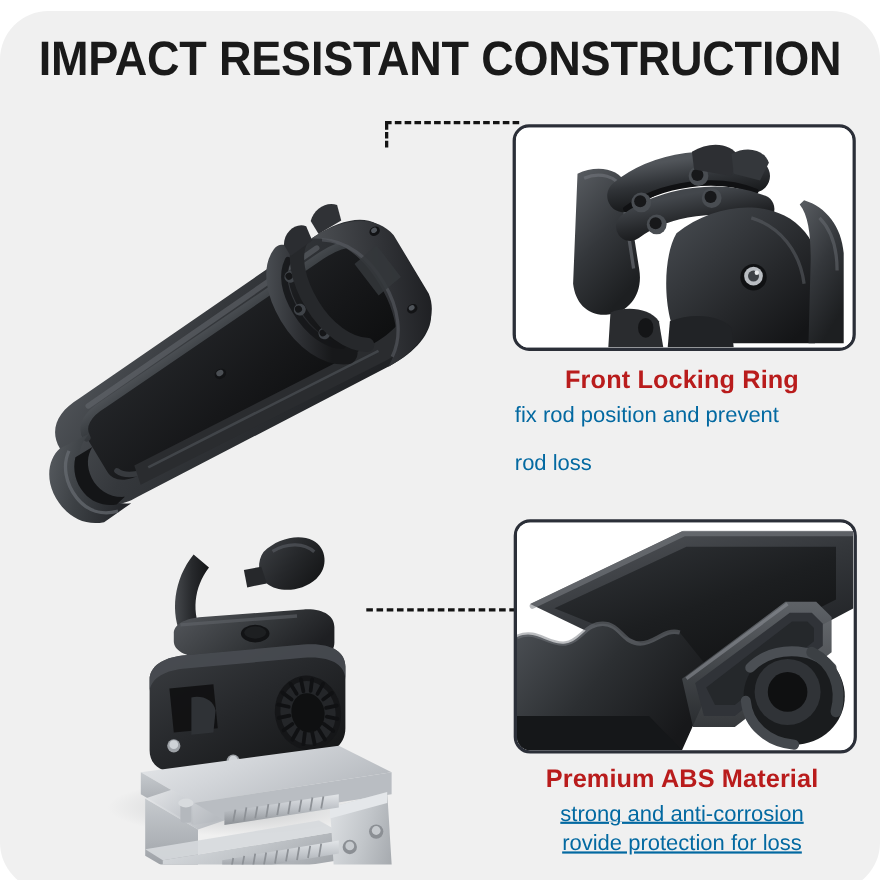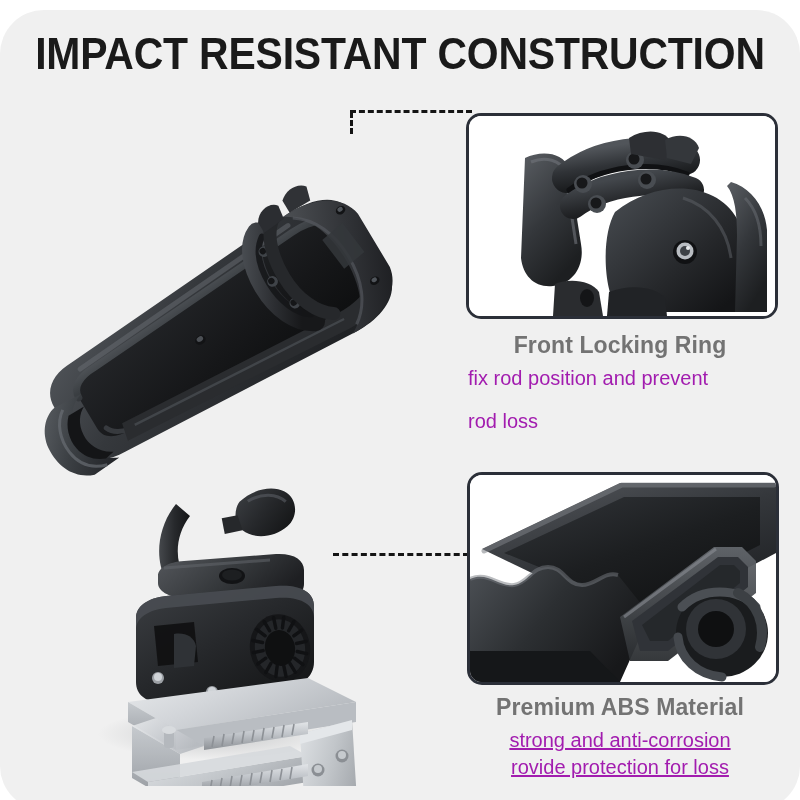--- a/index.html
+++ b/index.html
@@ -76,29 +76,29 @@
     position: absolute;
     left: 0; top: 0;
     width: 100%; height: 100%;
   }
 
   
   .callout { position: absolute; }
   .callout h3 {
     margin: 0;
     text-align: center;
-    color: #737373;
+    color: #b91c1c;
     font-weight: 700;
     font-size: 23px;
     line-height: 1.15;
     letter-spacing: 0.1px;
   }
   .callout p {
     margin: 7px 0 0 0;
-    color: #a21caf;
+    color: #0369a1;
     font-weight: 400;
     font-size: 20px;
     line-height: 1.33;
   }
   .callout p.ctr { text-align: center; text-decoration: underline; }
 
   
   #product {
     position: absolute;
     left: 8px;

